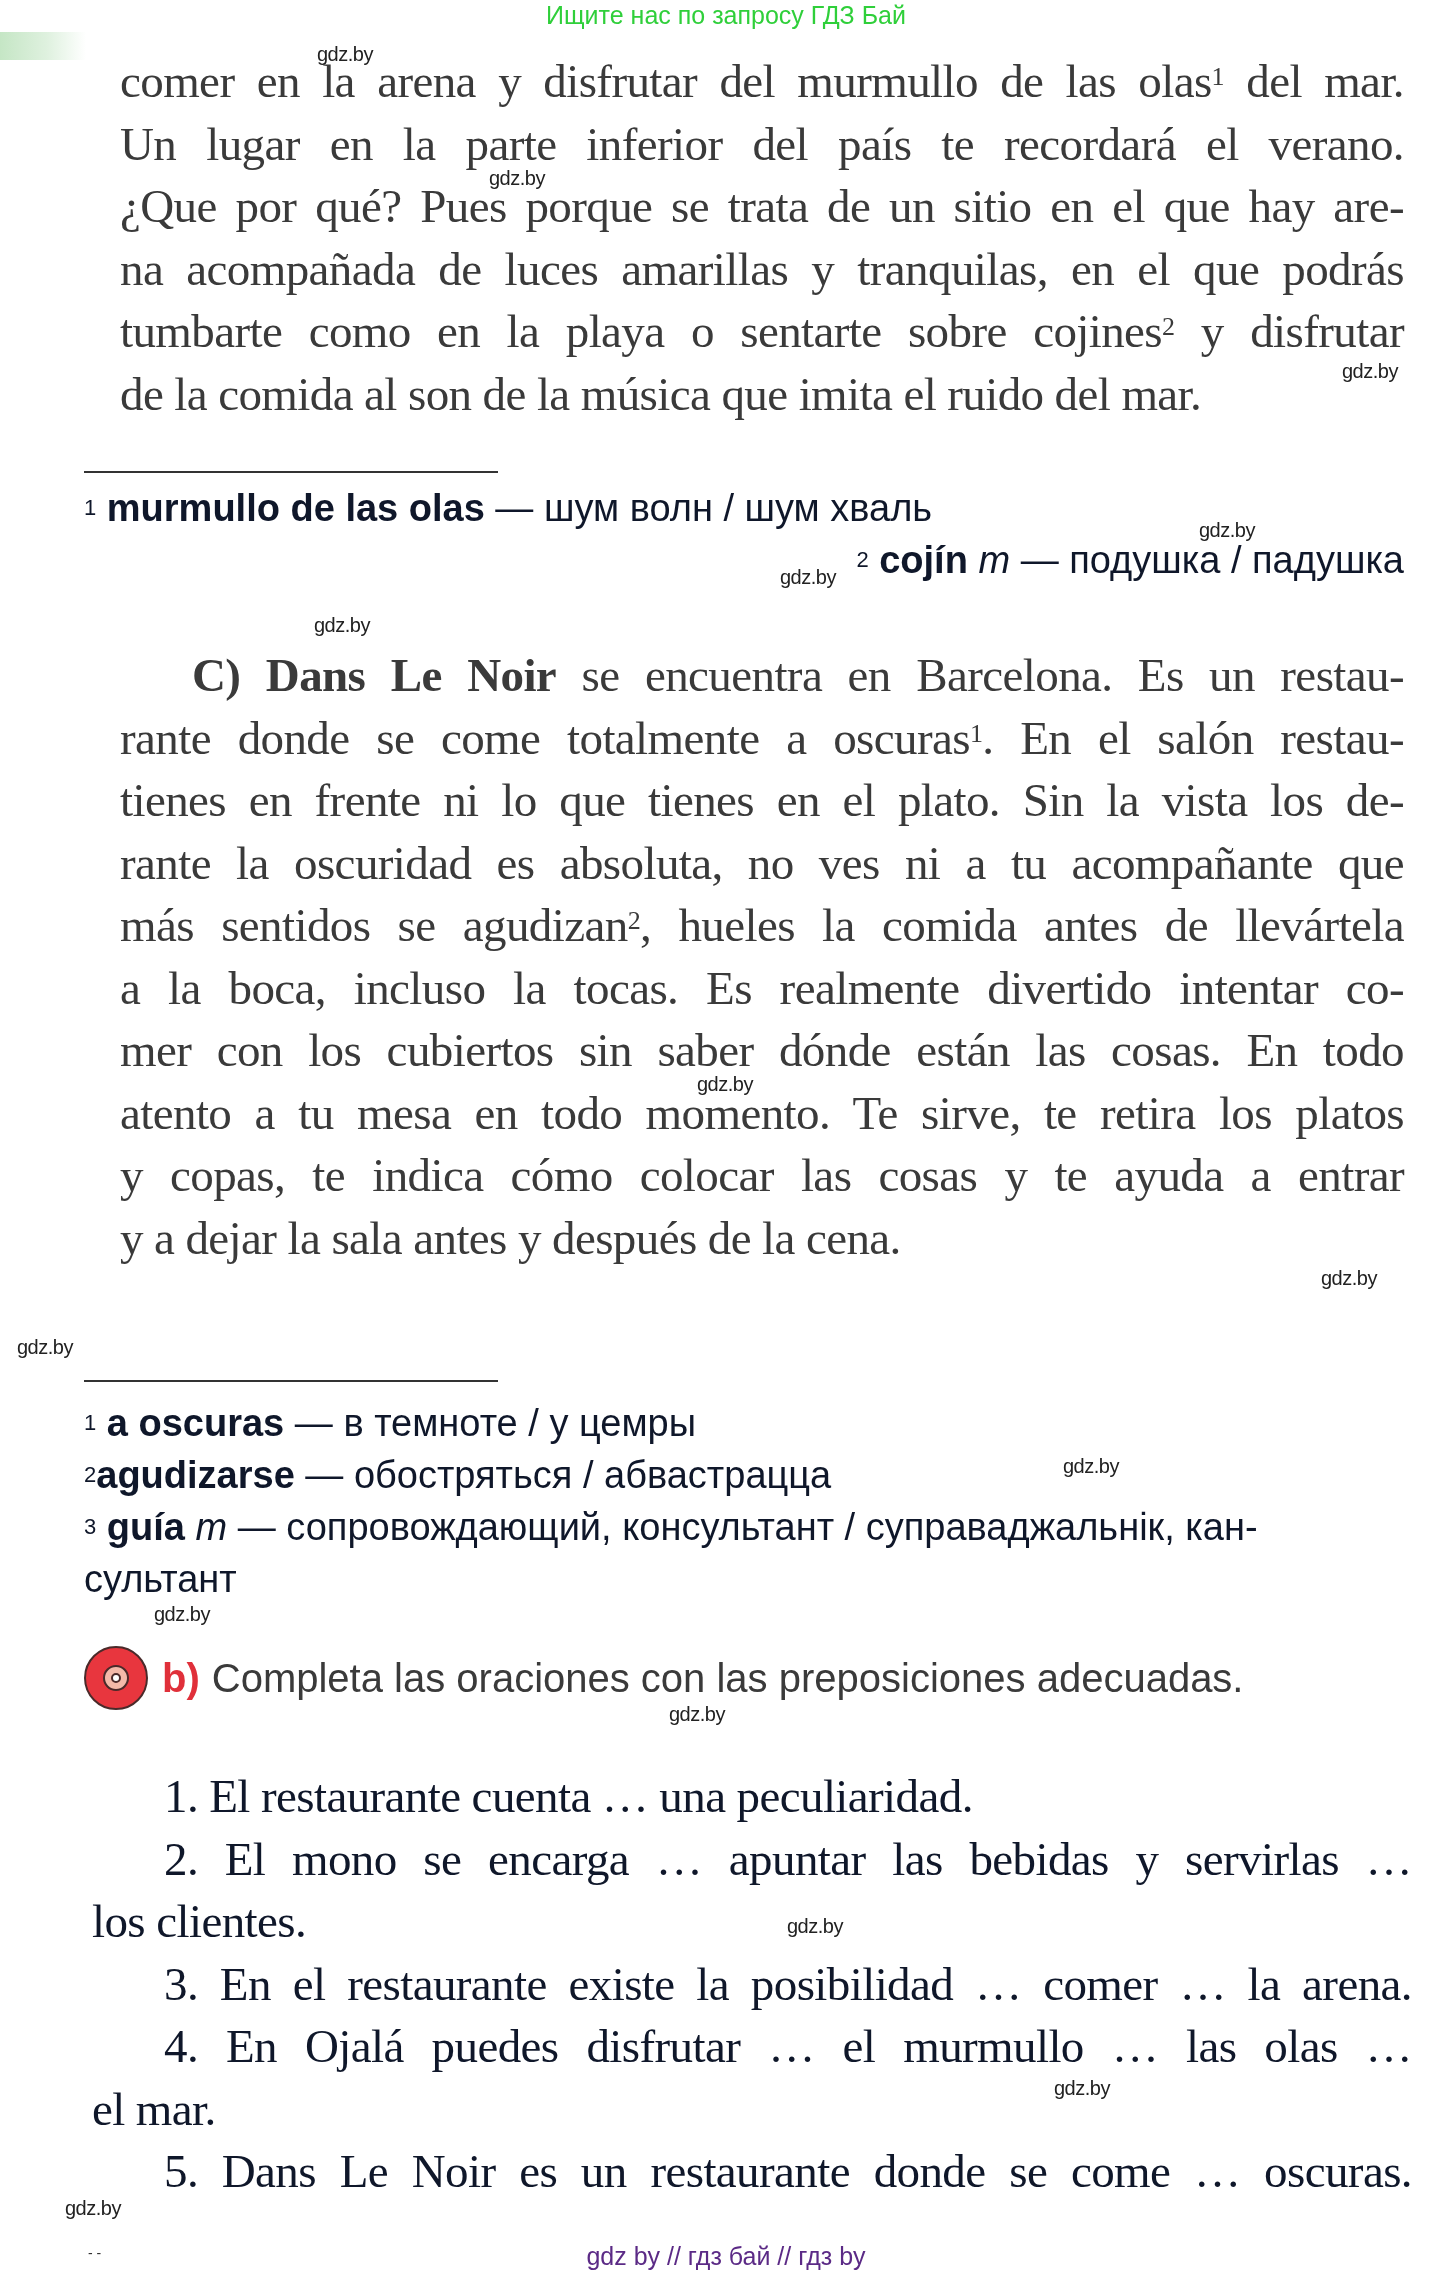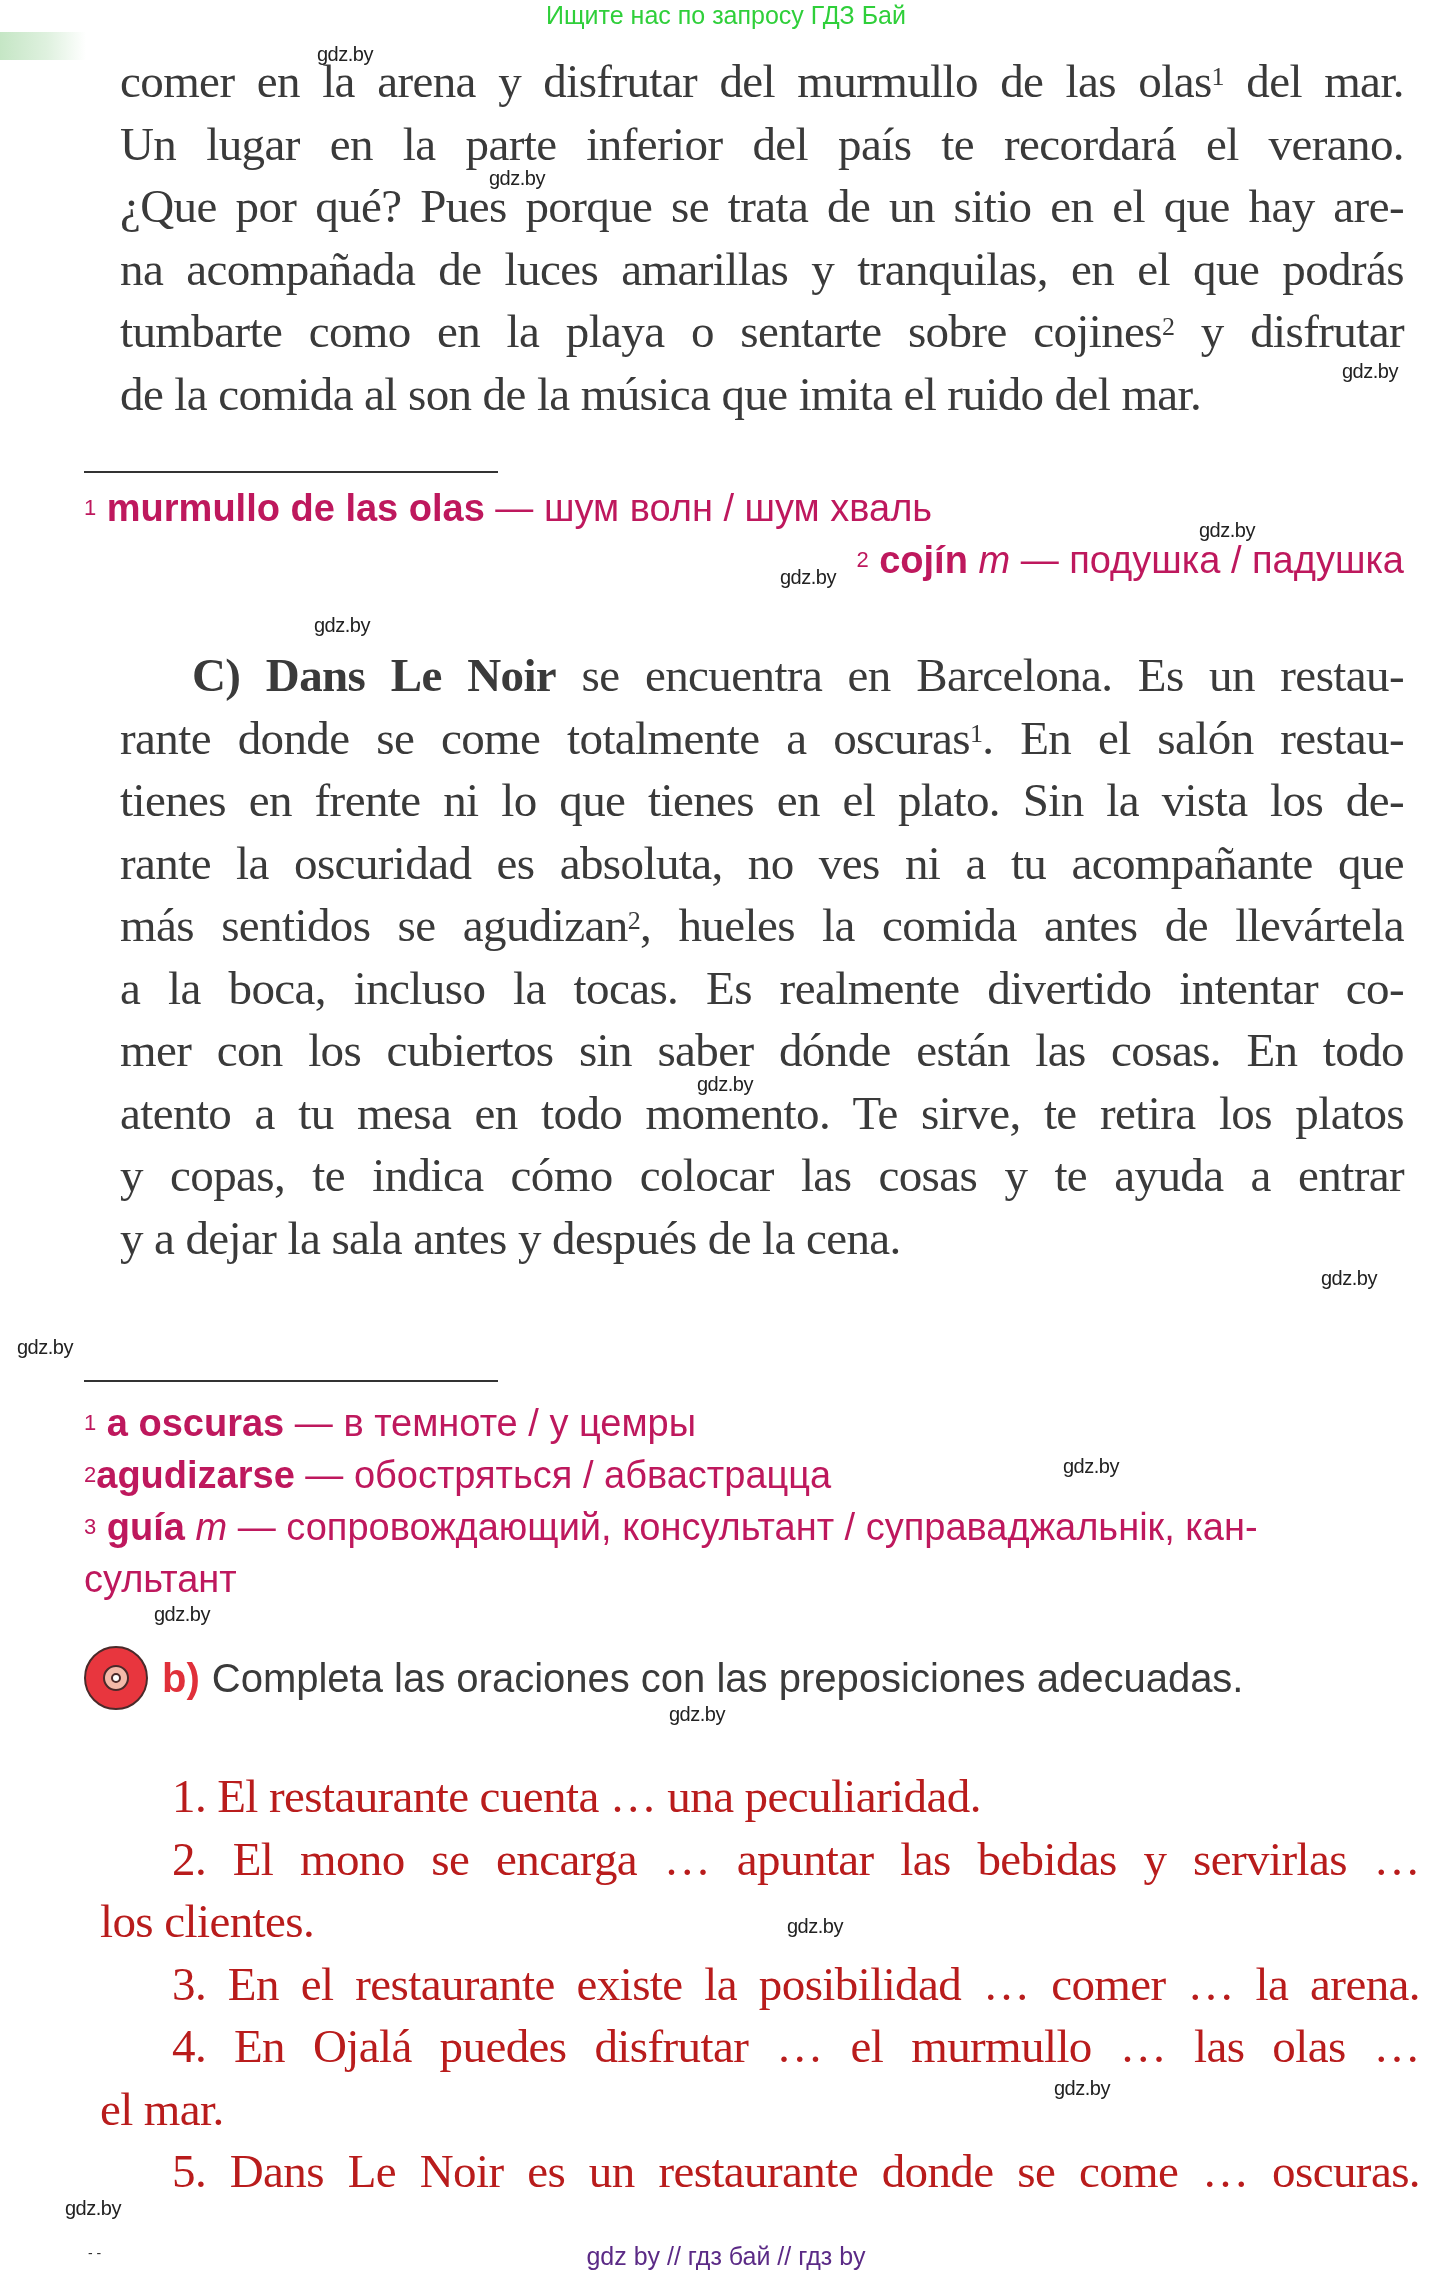--- a/index.html
+++ b/index.html
@@ -22,40 +22,40 @@
     font-size:47px; line-height:62.5px; text-align:justify;
     letter-spacing:-0.6px; color:#3a3a3a;
   }
   .para .line { display:block; height:62.5px; white-space:nowrap; text-align-last:justify; text-align:justify;margin-left:36px; }
   .para .line.last { text-align-last:left; }
   .para .line.indent { padding-left:72px; }
   sup.fn { font-size:26px; vertical-align:top; position:relative; top:-4px; }
   .rule { position:absolute; left:84px; width:414px; height:2px; background:#333; }
   .footnotes {
     position:absolute; left:84px; width:1320px;
-    font-family:"Liberation Sans", sans-serif; font-size:38px; line-height:52px; color:#be185d;
+    font-family:"Liberation Sans", sans-serif; font-size:38px; line-height:52px; color:#0f172a;
   }
   .footnotes .fnline { display:block; white-space:nowrap; }
   .footnotes sup { font-size:22px; vertical-align:top; position:relative; top:0px; font-weight:normal; }
   .footnotes b { font-weight:bold; }
   .footnotes i { font-style:italic; }
   .task {
     position:absolute; left:84px; top:1650px; height:56px; display:flex; align-items:center;
     font-family:"Liberation Sans", sans-serif; font-size:40px; color:#3a3a3a;
   }
   .disc {
     width:64px; height:64px; border-radius:50%; background:#e8363e; border:2px solid #4a2a2a;
     box-sizing:border-box; display:flex; align-items:center; justify-content:center; margin-right:14px;
   }
   .disc .ring { width:26px; height:26px; border-radius:50%; background:#f3b9a9; border:2px solid #4a2a2a; box-sizing:border-box; display:flex; align-items:center; justify-content:center; }
   .disc .hole { width:10px; height:10px; border-radius:50%; background:#fff; border:2px solid #4a2a2a; box-sizing:border-box; }
   .task .label { color:#e0303a; font-weight:bold; margin-right:12px; }
   .exercises {
-    position:absolute; left:100px; width:1320px; top:1765px;
-    font-size:47px; line-height:62.5px; letter-spacing:-0.6px; color:#b91c1c;
+    position:absolute; left:92px; width:1320px; top:1765px;
+    font-size:47px; line-height:62.5px; letter-spacing:-0.6px; color:#0f172a;
   }
   .exercises .line { display:block; height:62.5px; white-space:nowrap; text-align:justify; text-align-last:justify; }
   .exercises .line.indent { padding-left:72px; }
   .exercises .line.last { text-align-last:left; }
   .wm {
     position:absolute; font-family:"Liberation Sans", sans-serif; font-size:20px; line-height:30px;
     color:#222; letter-spacing:-0.5px;
   }
   .footer {
     position:absolute; left:0; top:2242px; width:1452px; text-align:center;

